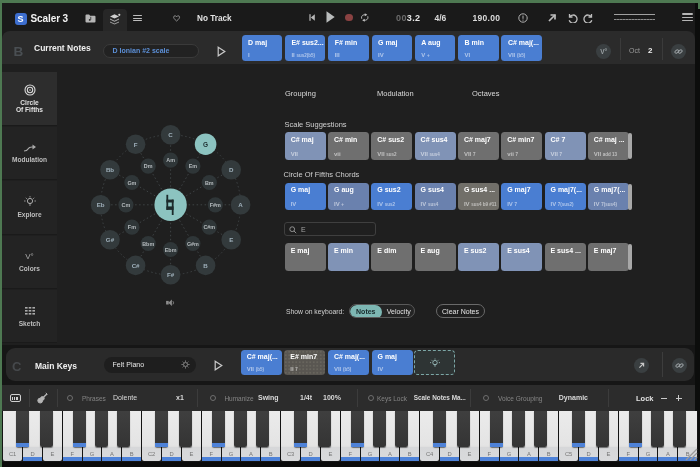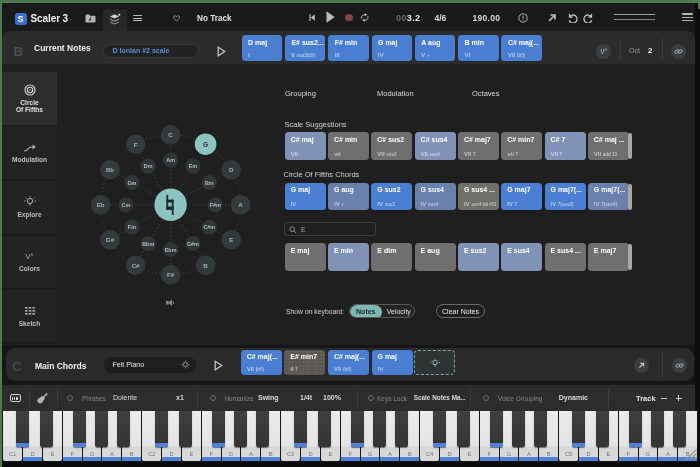--- a/index.html
+++ b/index.html
@@ -347,21 +347,21 @@
     <div style="position:absolute;left:348.8px;top:303.8px;width:66.4px;height:14.4px;border:1px solid #5a5a5a;border-radius:8px;background:#242424;overflow:hidden;">
       <div style="position:absolute;left:0;top:0;width:32px;height:14.4px;background:#7db7b3;border-radius:8px;line-height:14px;text-align:center;font-size:7px;font-weight:bold;color:#17292b">Notes</div>
 <div style="position:absolute;left:32px;top:0;width:34px;height:14.4px;line-height:14px;text-align:center;font-size:7px;color:#e0e0e0">Velocity</div>
     </div>
     <div style="position:absolute;left:436px;top:303.8px;width:49px;height:14.4px;border:1px solid #6a6a6a;border-radius:8px;">
       <div style="width:100%;height:13px;line-height:13.5px;text-align:center;font-size:7px;color:#e6e6e6">Clear Notes</div>
     </div>
     <div style="position:absolute;left:2px;top:345px;width:693px;height:40px;background:#161616;"></div>
     <div style="position:absolute;left:6px;top:347.5px;width:688px;height:33.5px;background:#2a2a2a;border-radius:9px;"></div>
     <div style="position:absolute;left:12px;top:358.5px;font-size:13px;font-weight:bold;color:#46494c;">C</div>
-    <div style="position:absolute;left:35px;top:361px;font-size:8.5px;font-weight:bold;color:#f0f0f0;">Main Chords</div>
+    <div style="position:absolute;left:35px;top:361px;font-size:8.5px;font-weight:bold;color:#f0f0f0;">Main Keys</div>
     <div style="position:absolute;left:103.6px;top:356.6px;width:92.8px;height:16px;background:#1e1e1e;border-radius:8px;">
       <div style="position:absolute;left:9px;top:4px;font-size:7px;color:#e8e8e8">Felt Piano</div>
 <svg style="position:absolute;right:6px;top:3.5px" width="9" height="9" viewBox="0 0 9 9">
 <circle cx="4.5" cy="4.5" r="2" fill="none" stroke="#8f8f8f" stroke-width="0.9"></circle>
 <g stroke="#8f8f8f" stroke-width="0.9">
           <path d="M4.5 0.5 v1.3 M4.5 7.2 v1.3 M0.5 4.5 h1.3 M7.2 4.5 h1.3 M1.7 1.7 l0.9 0.9 M6.4 6.4 l0.9 0.9 M7.3 1.7 l-0.9 0.9 M1.7 7.3 l0.9-0.9"></path>
         </g>
       </svg>
     </div>
     <svg style="position:absolute;left:214px;top:360px" width="9" height="11" viewBox="0 0 9 11">
@@ -435,21 +435,21 @@
     <div style="position:absolute;left:323px;top:394px;font-size:7px;font-weight:bold;color:#dadada;">100%</div>
     <div style="position:absolute;left:357px;top:389px;width:1px;height:18px;background:#3c3c3c;"></div>
     <div style="position:absolute;left:368px;top:394.5px;width:6.2px;height:6.2px;border:1px solid #6e6e6e;border-radius:50%;"></div>
     <div style="position:absolute;left:377px;top:394.5px;font-size:6.5px;color:#858585;">Keys Lock</div>
     <div style="position:absolute;left:413.7px;top:394.2px;font-size:6.4px;font-weight:bold;color:#dadada;">Scale Notes Ma...</div>
     <div style="position:absolute;left:470px;top:389px;width:1px;height:18px;background:#3c3c3c;"></div>
     <div style="position:absolute;left:483px;top:394.5px;width:6.2px;height:6.2px;border:1px solid #6e6e6e;border-radius:50%;"></div>
     <div style="position:absolute;left:498px;top:394.5px;font-size:6.5px;color:#858585;">Voice Grouping</div>
     <div style="position:absolute;left:558.8px;top:394px;font-size:7px;font-weight:bold;color:#dadada;">Dynamic</div>
     <div style="position:absolute;left:608px;top:389px;width:1px;height:18px;background:#3c3c3c;"></div>
-    <div style="position:absolute;left:636px;top:394px;font-size:7.5px;font-weight:bold;color:#e3e3e3;">Track</div>
+    <div style="position:absolute;left:636px;top:394px;font-size:7.5px;font-weight:bold;color:#e3e3e3;">Lock</div>
     <div style="position:absolute;left:660.7px;top:397.5px;width:6.6px;height:1.2px;background:#c9c9c9;"></div>
     <div style="position:absolute;left:675.5px;top:397.5px;width:6.6px;height:1.2px;background:#c9c9c9;"></div>
     <div style="position:absolute;left:678.2px;top:394.8px;width:1.2px;height:6.6px;background:#c9c9c9;"></div>
     <div style="position:absolute;left:2px;top:411px;width:696px;height:51px;background:#141414;"></div>
     <div style="position:absolute;left:0;top:0;width:700px;height:467px;pointer-events:none">
       <div style="position:absolute;left:3.20px;top:411px;width:18.86px;height:50.3px;background:linear-gradient(180deg,#ebebeb 0%,#e4e4e4 68%,#e0e0e0 71%,#d6d7d9 72%,#d9dadc 100%);border-radius:0 0 2px 2px;">
         <div style="position:absolute;left:0;bottom:4.5px;width:100%;text-align:center;font-size:5.8px;color:#767676">C1</div>
       </div>
       <div style="position:absolute;left:23.06px;top:411px;width:18.86px;height:50.3px;background:linear-gradient(180deg,#ebebeb 0%,#e4e4e4 68%,#e0e0e0 71%,#d6d7d9 72%,#d9dadc 100%);border-radius:0 0 2px 2px;">
         <div style="position:absolute;left:0;bottom:4.5px;width:100%;text-align:center;font-size:5.8px;color:#767676">D</div>

